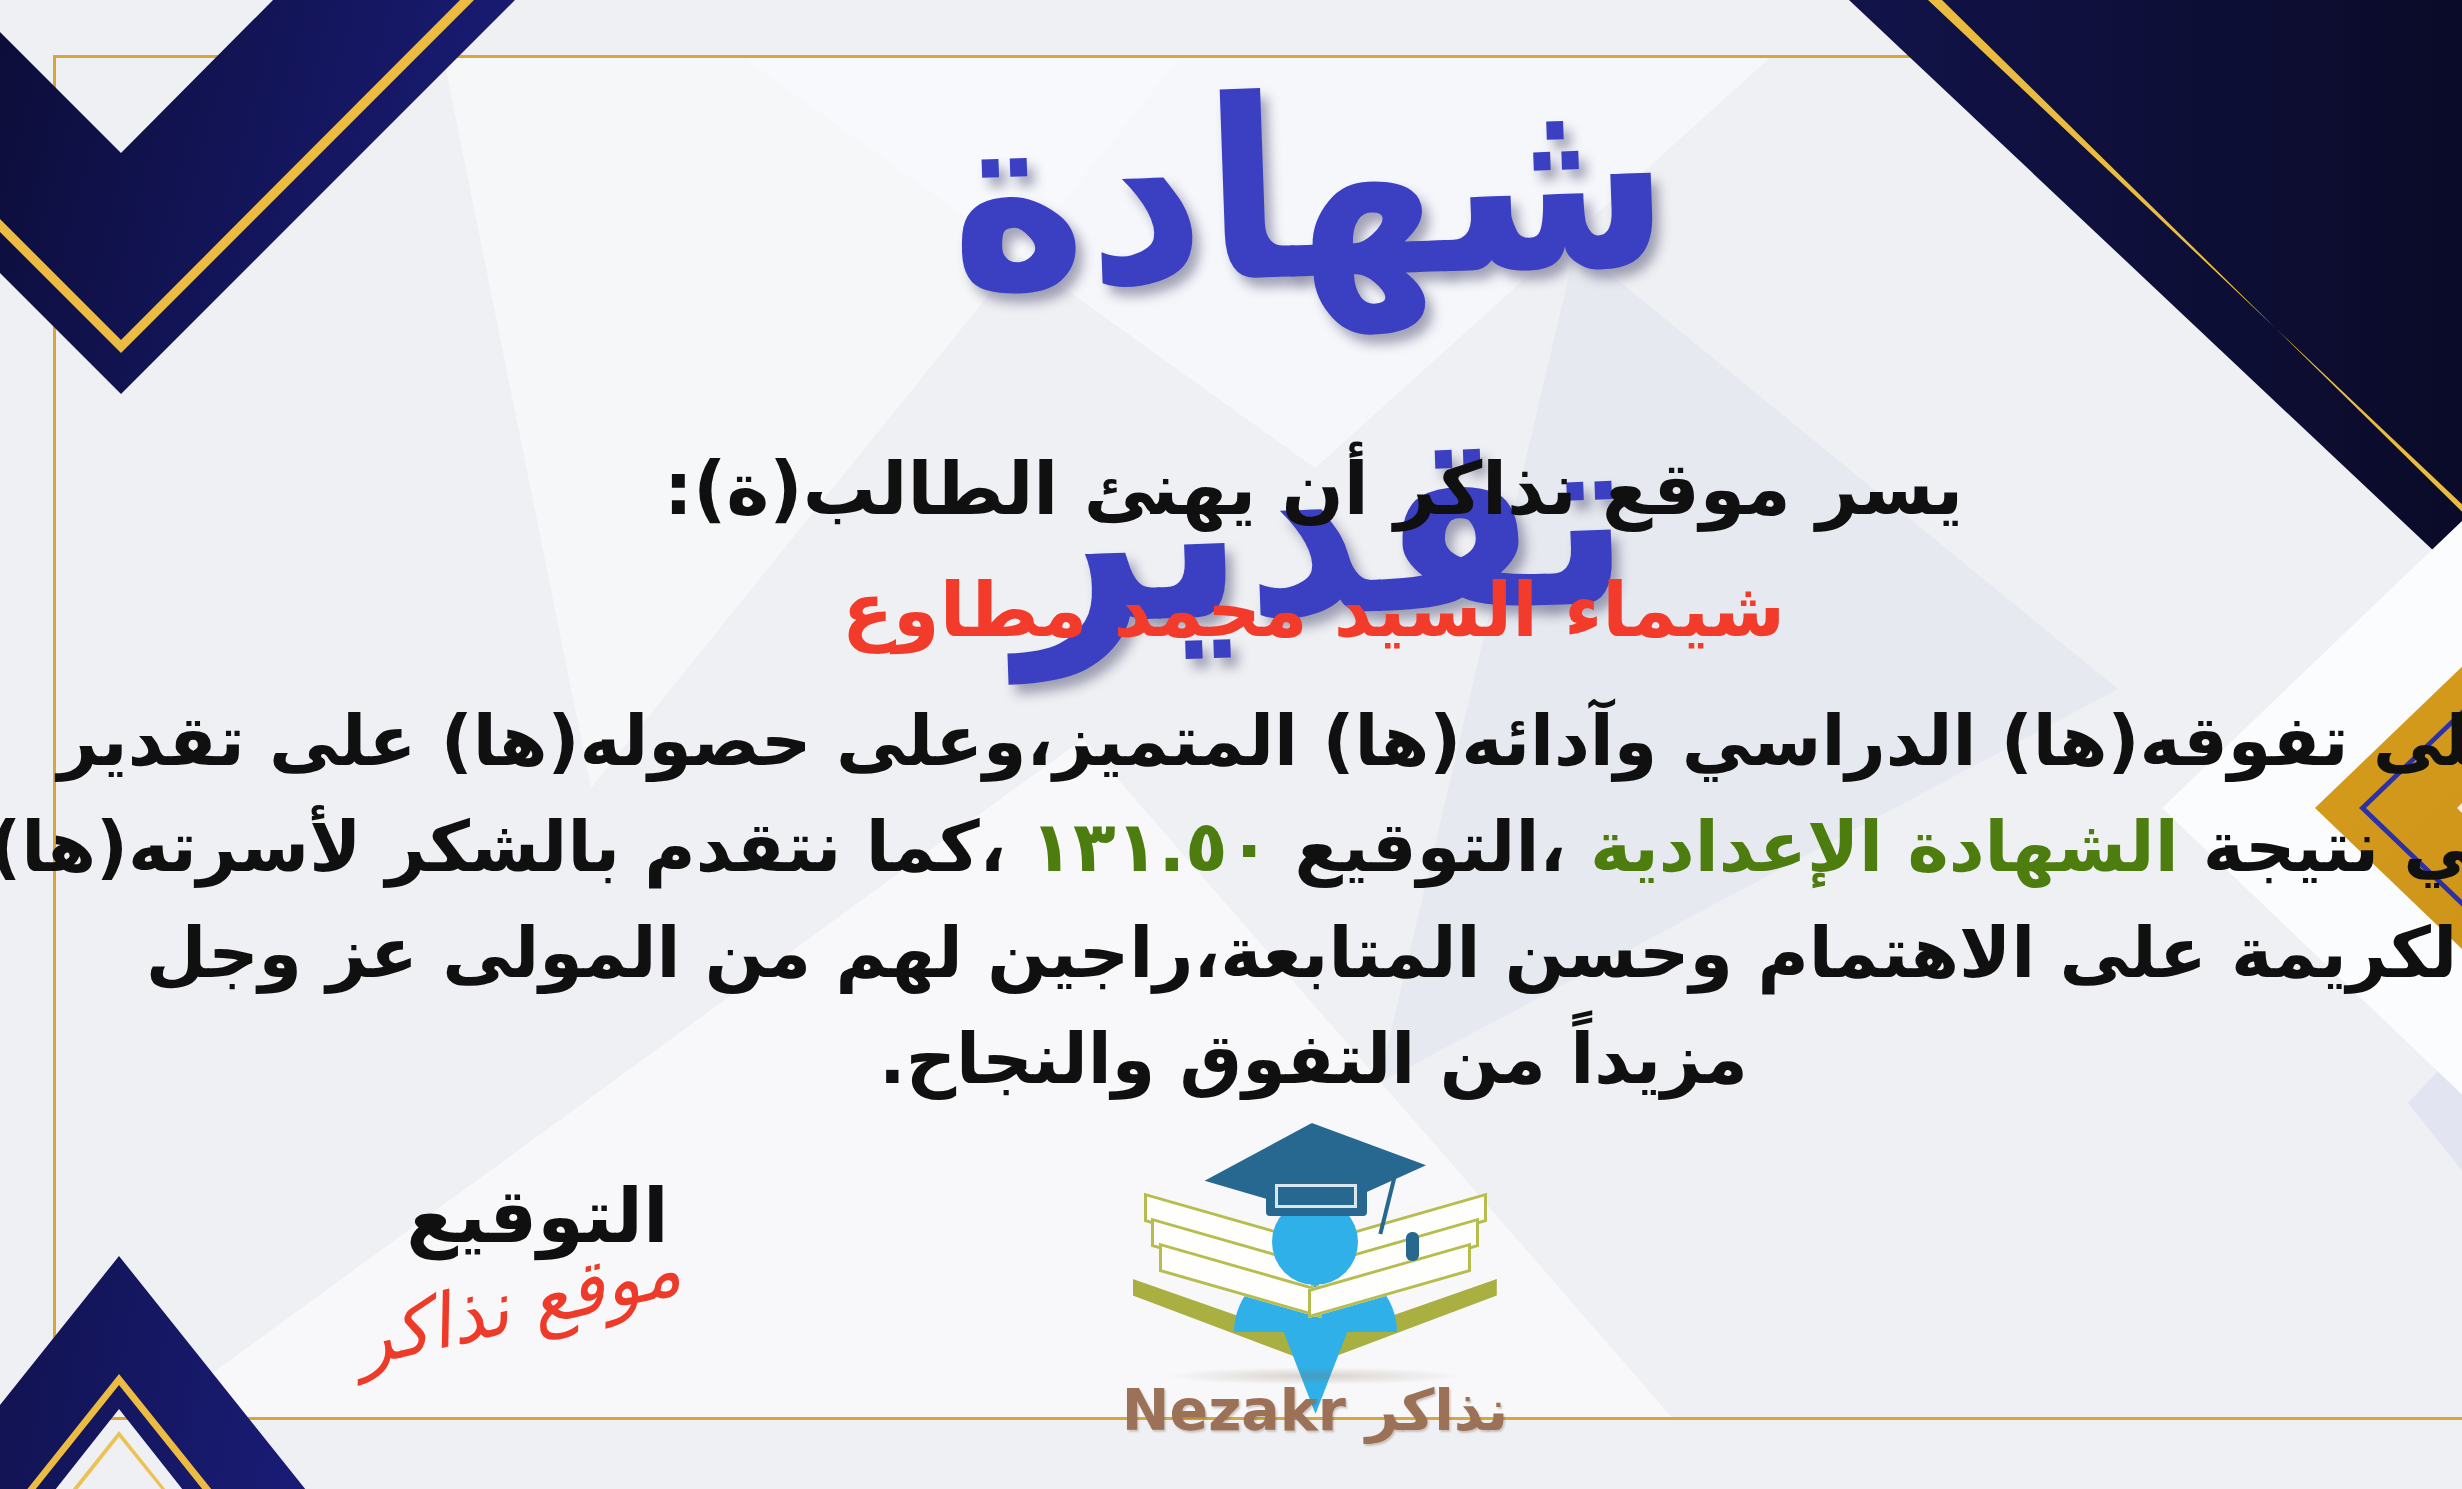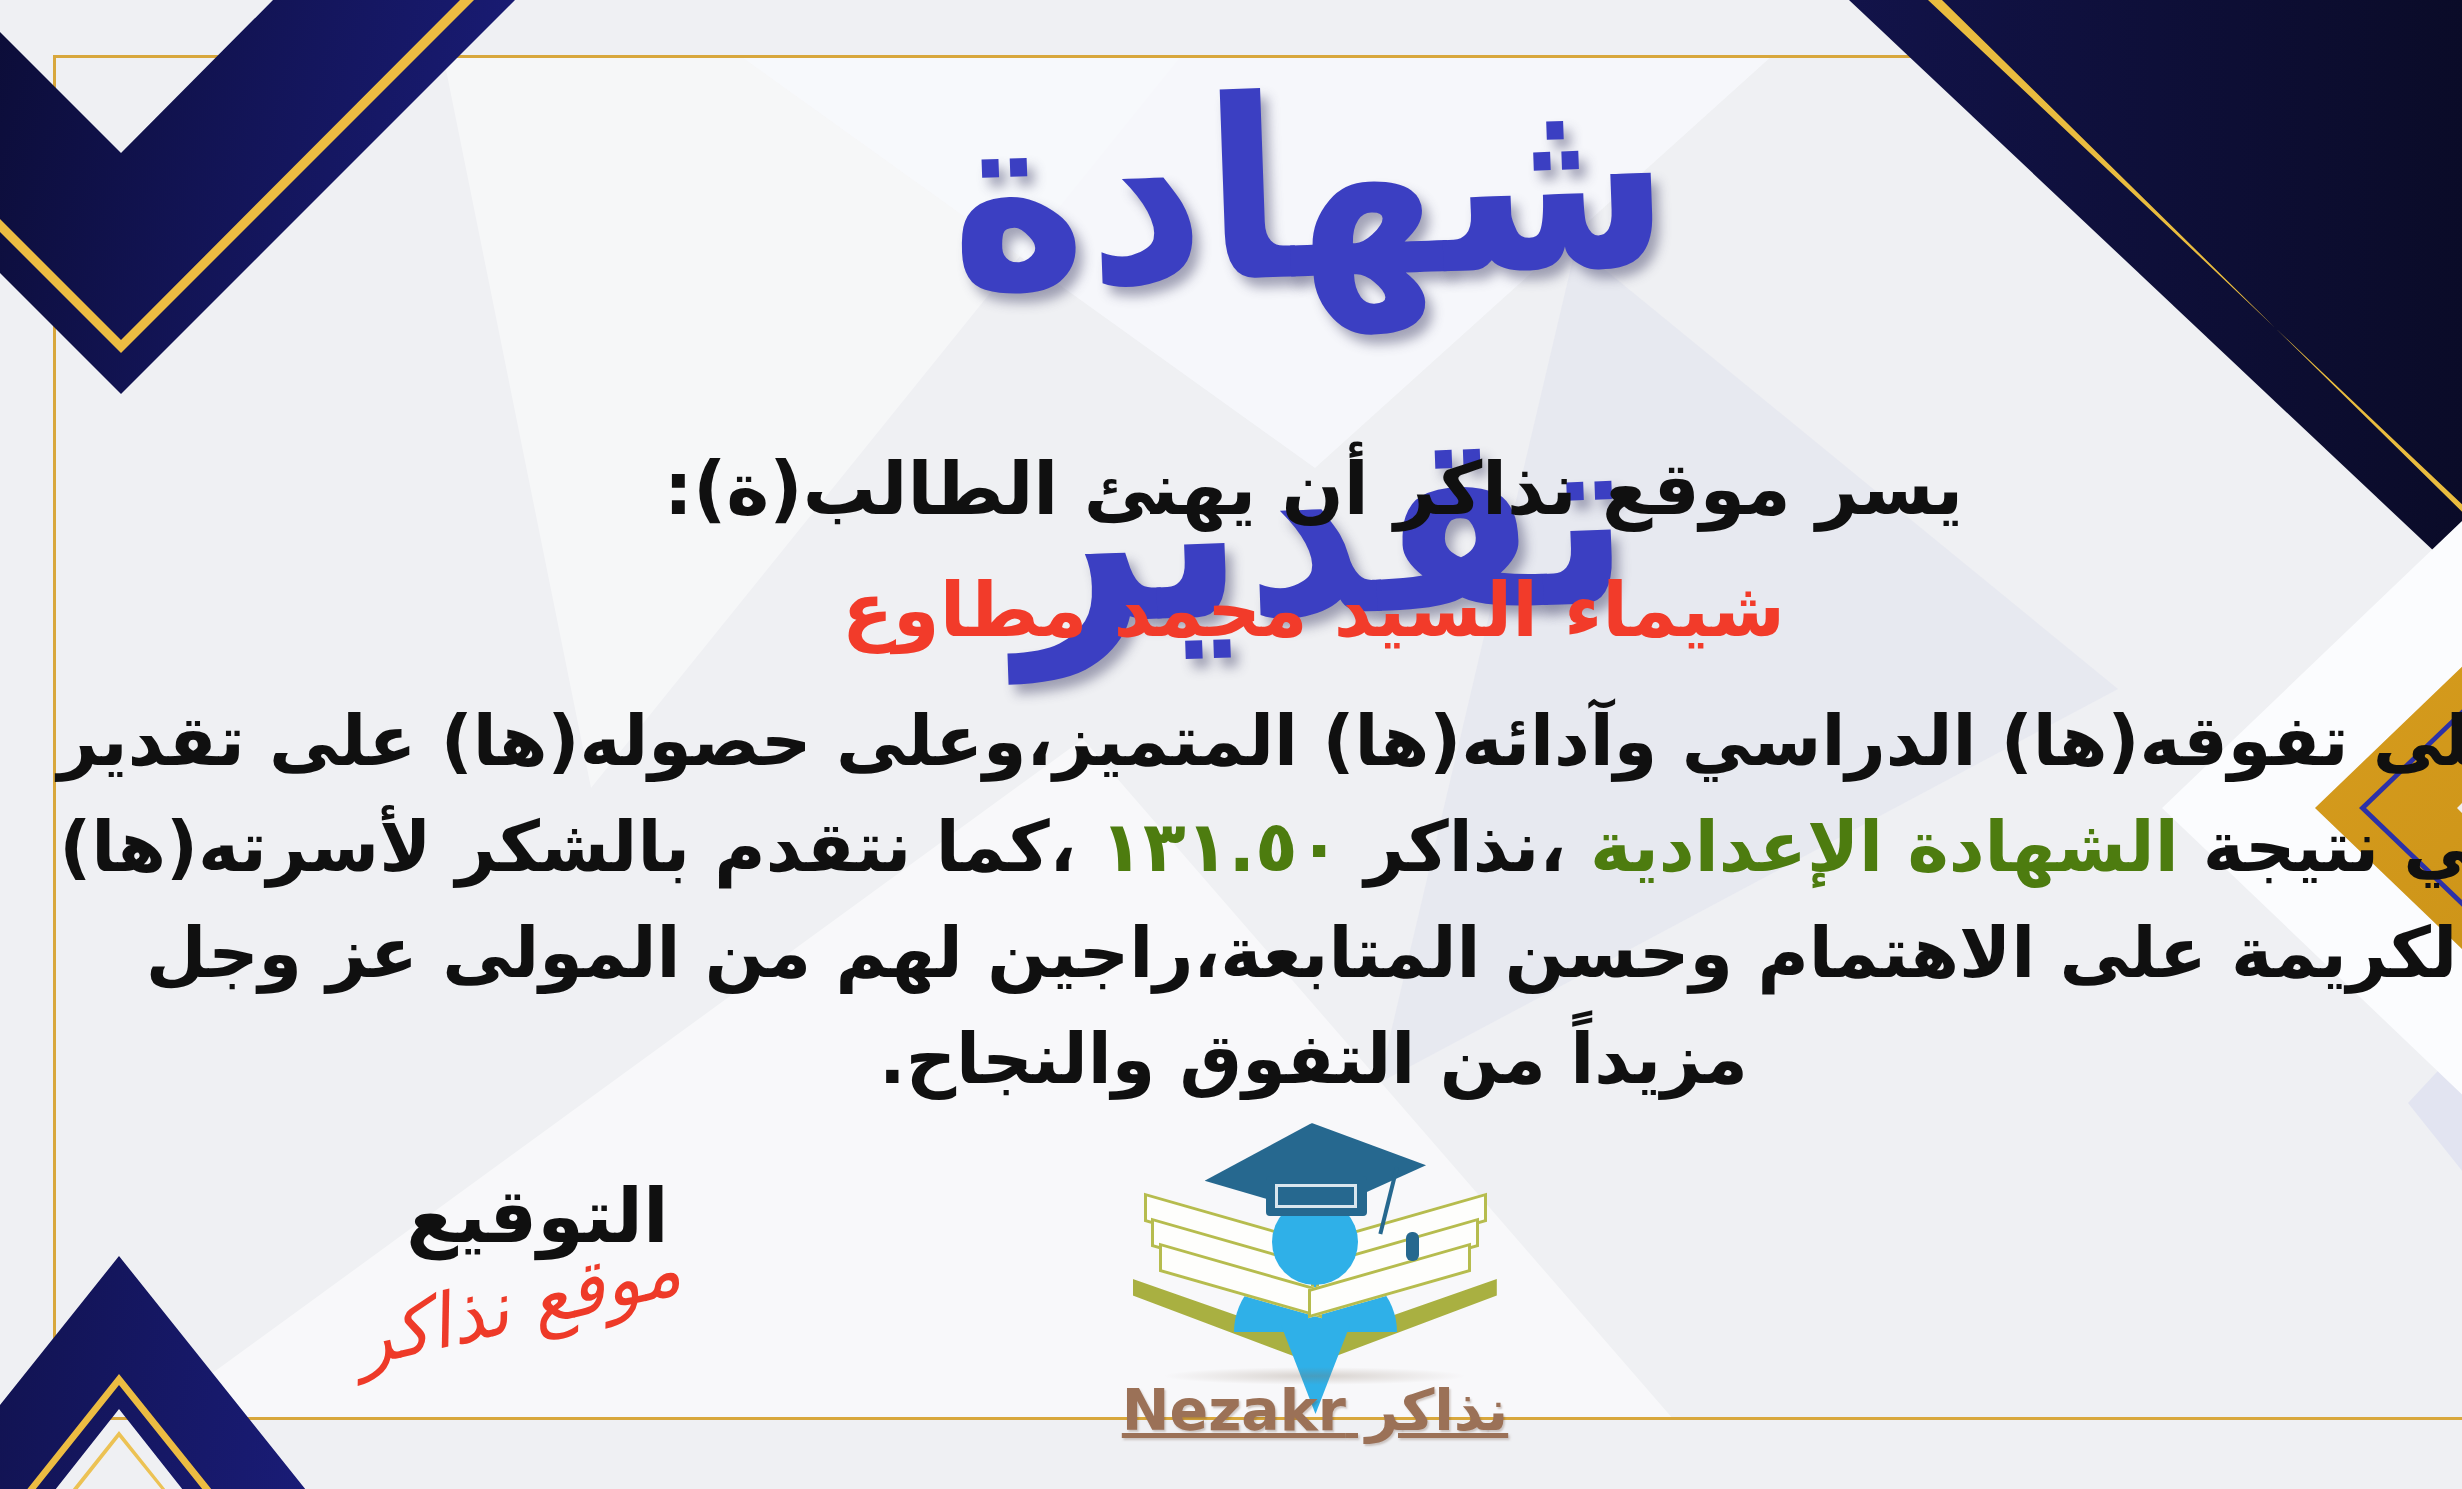--- a/index.html
+++ b/index.html
@@ -118,21 +118,21 @@
   .logo .book-base{left:14.8px; top:128px; width:364px; height:118px; background:#a9b041;
     clip-path:polygon(0% 28%,50% 82%,100% 28%,100% 42%,50% 100%,0% 42%);}
   .logo .page{width:163px; height:28.6px; background:#fefefc; border:3.4px solid #b6bc4e; box-sizing:border-box;}
   .logo .pl{transform:skewY(16deg);}
   .logo .pr{transform:skewY(-16deg);}
   .logo .pl1{left:25.6px; top:98px;} .logo .pl2{left:33px; top:123px;} .logo .pl3{left:41px; top:148px;}
   .logo .pr1{left:206px; top:98px;} .logo .pr2{left:198px; top:123px;} .logo .pr3{left:190px; top:148px;}
   .logo .book-shadow{left:44px; top:249px; width:305px; height:17.7px;
     background:radial-gradient(ellipse at center, rgba(130,110,90,.28), rgba(130,110,90,0) 70%);}
   .logo .logo-text{left:0; top:259px; width:394px; text-align:center; direction:rtl;
-    font-size:57px; font-weight:bold; color:#9b7157; text-shadow:1.5px 2px 2px rgba(90,60,40,.25);text-decoration:underline;}
+    font-size:57px; font-weight:bold; color:#9b7157; text-shadow:1.5px 2px 2px rgba(90,60,40,.25);}
 </style>
 </head>
 <body>
 
 <div class="stage">
 
   <div class="layer facet2"></div>
   <div class="layer facet4"></div>
   <div class="layer facet3"></div>
   <div class="layer facet1"></div>
@@ -151,21 +151,21 @@
   <div class="layer bl-gold"></div>
   <div class="layer bl-notch-gold"></div>
 
   <div class="abs title">شهادة تقدير</div>
 
   <div class="abs intro">يسر موقع نذاكر أن يهنئ الطالب(ة):</div>
   <div class="abs student-name">شيماء السيد محمد مطاوع</div>
 
   <div class="abs para">
     <div class="pline"><span>على تفوقه(ها) الدراسي وآدائه(ها) المتميز،وعلى حصوله(ها) على تقدير</span></div>
-    <div class="pline"><span>في نتيجة</span><span class="red">الشهادة الإعدادية</span><span>،نذاكر</span><span class="red">١٣١.٥٠</span><span>،كما نتقدم بالشكر لأسرته(ها)</span></div>
+    <div class="pline"><span>في نتيجة</span><span class="red">الشهادة الإعدادية</span><span>،التوقيع</span><span class="red">١٣١.٥٠</span><span>،كما نتقدم بالشكر لأسرته(ها)</span></div>
     <div class="pline">الكريمة على الاهتمام وحسن المتابعة،راجين لهم من المولى عز وجل</div>
     <div class="pline">مزيداً من التفوق والنجاح.</div>
   </div>
 
   <div class="abs sig-label">التوقيع</div>
   <div class="abs sig-script">موقع نذاكر</div>
 
   <div class="abs logo">
     <div class="abs book-base"></div>
     <div class="abs body"></div>

